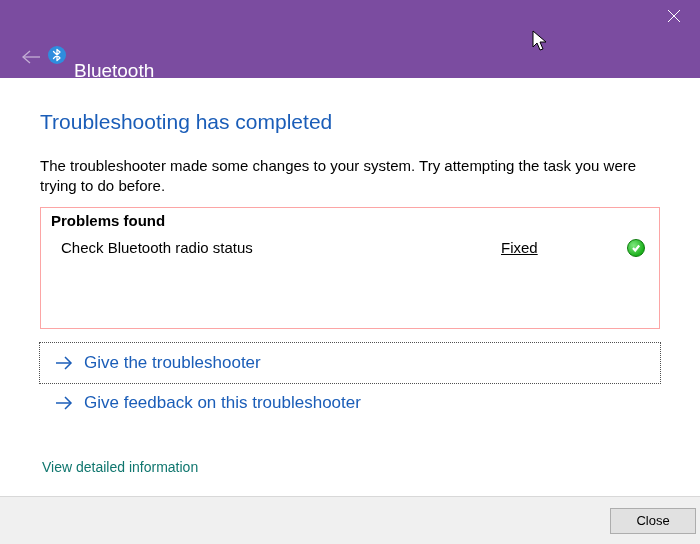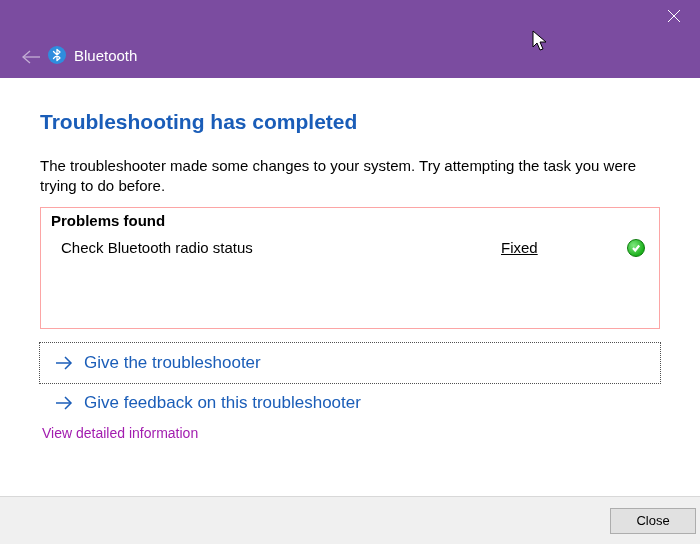--- a/index.html
+++ b/index.html
@@ -37,38 +37,38 @@
   }
   .titlebar .back svg { stroke: #fff; stroke-width: 1.3; fill: none; }
   .titlebar .bt-icon {
     position: absolute;
     left: 48px;
     top: 46px;
   }
   .titlebar .title {
     position: absolute;
     left: 74px;
-    top: 47px;
-    font-size: 15px;
+    top: 60px;
+    font-size: 19px;
     color: #fff;
     text-align: right;
   }
   .cursor {
     position: absolute;
     left: 532px;
     top: 30px;
     pointer-events: none;
   }
   .content {
     padding: 32px 40px 0 40px;
   }
   .heading {
     color: #1a5db8;
     font-size: 21px;
-    font-weight: 700;
+    font-weight: 400;
     margin-bottom: 22px;
   }
   .desc {
     font-size: 15px;
     line-height: 1.35;
     margin-bottom: 10px;
   }
   .problems-box {
     border: 1px solid #fca5a5;
     height: 122px;
@@ -106,23 +106,23 @@
   }
   .action-link.selected {
     outline: 1px dotted #505050;
   }
   .action-link .arrow {
     width: 20px; height: 20px;
     display: flex; align-items: center; justify-content: center;
   }
   .action-link .arrow svg { stroke: #1a5db8; stroke-width: 1.5; fill: none; }
   .detail-link {
-    color: #a21caf;
+    color: #0f766e;
     font-size: 14px;
-    margin-top: 2px;
+    margin-top: 36px;
     padding-left: 2px;
     cursor: pointer;
     display: inline-block;
   }
   .footer {
     position: absolute;
     bottom: 0; left: 0; right: 0;
     height: 48px;
     background: #f0f0f0;
     border-top: 1px solid #d8d8d8;

